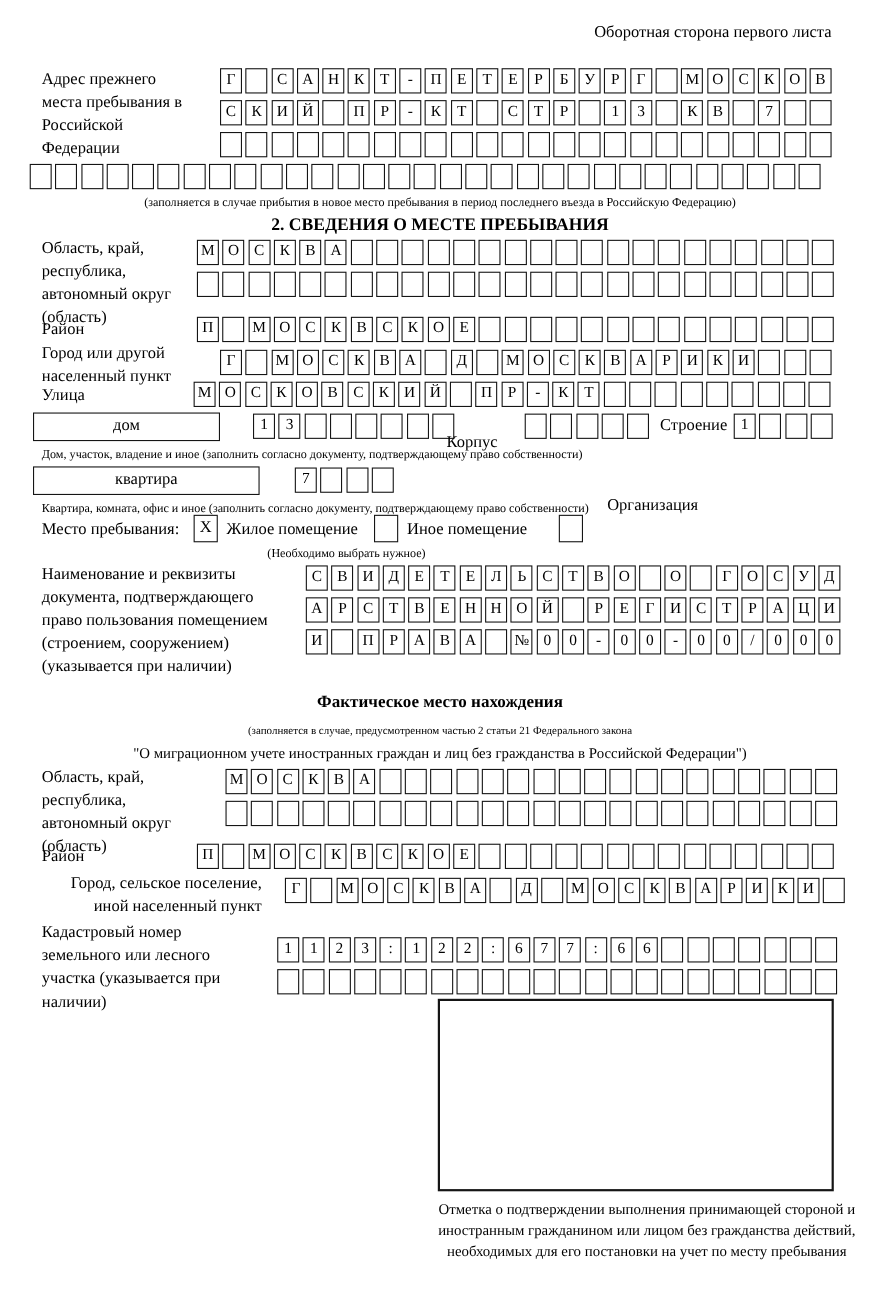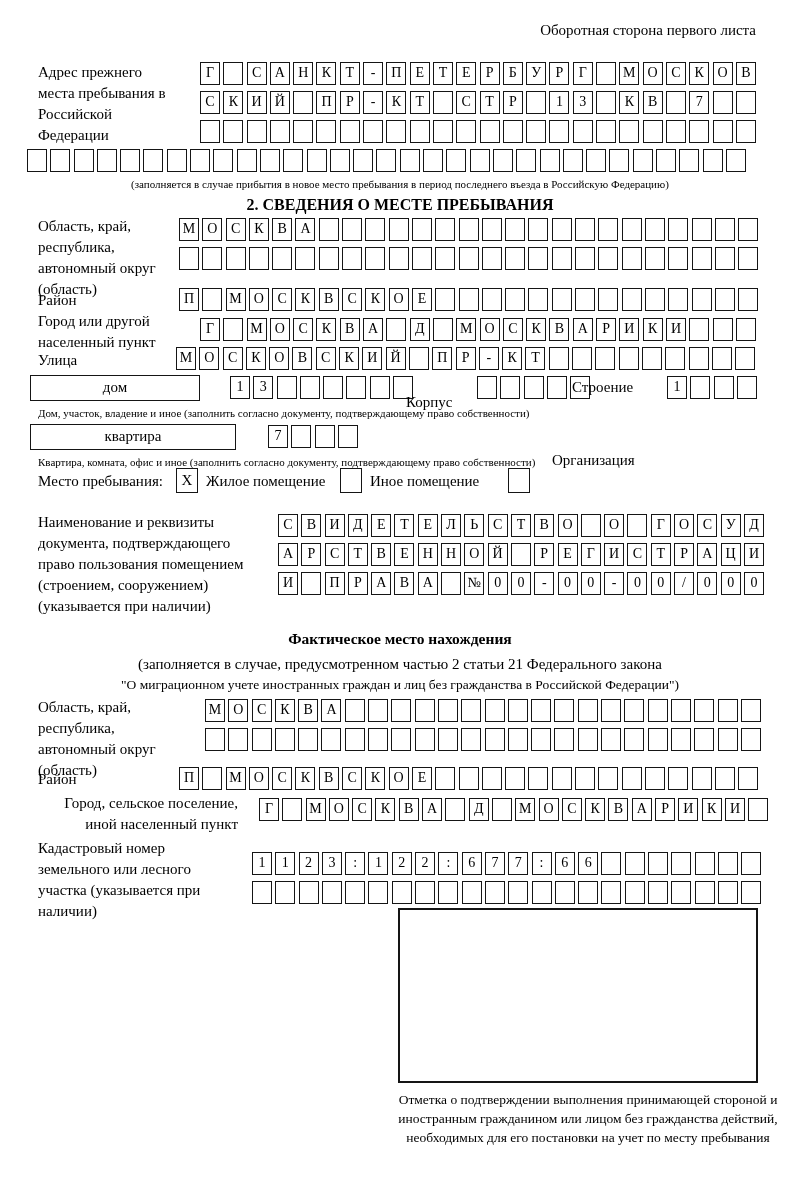--- a/index.html
+++ b/index.html
@@ -60,43 +60,44 @@
   <div class="abs lbl" style="left:38px;top:311px;width:142px;">Город или другой населенный пункт</div>
   <div class="abs cellrow" style="left:176px;top:318px;"><span class="cell">Г</span><span class="cell"></span><span class="cell">М</span><span class="cell">О</span><span class="cell">С</span><span class="cell">К</span><span class="cell">В</span><span class="cell">А</span><span class="cell"></span><span class="cell">Д</span><span class="cell"></span><span class="cell">М</span><span class="cell">О</span><span class="cell">С</span><span class="cell">К</span><span class="cell">В</span><span class="cell">А</span><span class="cell">Р</span><span class="cell">И</span><span class="cell">К</span><span class="cell">И</span><span class="cell"></span><span class="cell"></span><span class="cell"></span></div>
 
   <div class="abs lbl" style="left:38px;top:350px;">Улица</div>
   <div class="abs cellrow" style="left:152px;top:347px;"><span class="cell">М</span><span class="cell">О</span><span class="cell">С</span><span class="cell">К</span><span class="cell">О</span><span class="cell">В</span><span class="cell">С</span><span class="cell">К</span><span class="cell">И</span><span class="cell">Й</span><span class="cell"></span><span class="cell">П</span><span class="cell">Р</span><span class="cell">-</span><span class="cell">К</span><span class="cell">Т</span><span class="cell"></span><span class="cell"></span><span class="cell"></span><span class="cell"></span><span class="cell"></span><span class="cell"></span><span class="cell"></span><span class="cell"></span><span class="cell"></span></div>
 
   <div class="abs widebox" style="left:30px;top:375px;width:170px;">дом</div>
   <div class="abs cellrow" style="left:206px;top:376px;"><span class="cell">1</span><span class="cell">3</span><span class="cell"></span><span class="cell"></span><span class="cell"></span><span class="cell"></span><span class="cell"></span><span class="cell"></span></div>
   <div class="abs lbl" style="left:406px;top:377px;margin-top:15px;">Корпус</div>
   <div class="abs cellrow" style="left:453px;top:376px;"><span class="cell"></span><span class="cell"></span><span class="cell"></span><span class="cell"></span><span class="cell"></span></div>
-  <div class="abs lbl" style="left:572px;top:377px;text-align:center;">Строение</div>
+  <div class="abs lbl" style="left:600px;top:377px;text-align:center;">Строение</div>
   <div class="abs cellrow" style="left:643px;top:376px;"><span class="cell">1</span><span class="cell"></span><span class="cell"></span><span class="cell"></span></div>
   <div class="abs cap" style="left:38px;top:405px;">Дом, участок, владение и иное (заполнить согласно документу, подтверждающему право собственности)</div>
 
   <div class="abs widebox" style="left:30px;top:424px;width:206px;">квартира</div>
   <div class="abs cellrow" style="left:244px;top:425px;"><span class="cell">7</span><span class="cell"></span><span class="cell"></span><span class="cell"></span></div>
   <div class="abs cap" style="left:38px;top:454px;">Квартира, комната, офис и иное (заполнить согласно документу, подтверждающему право собственности)</div>
 
   <div class="abs lbl" style="left:38px;top:471px;">Место пребывания:</div>
   <span class="abs cell chk" style="left:176px;top:468px;">X</span>
   <div class="abs lbl" style="left:206px;top:471px;">Жилое помещение</div>
   <span class="abs cell chk" style="left:340px;top:468px;"></span>
   <div class="abs lbl" style="left:370px;top:471px;">Иное помещение</div>
   <span class="abs cell chk" style="left:508px;top:468px;"></span>
   <div class="abs lbl" style="left:552px;top:450px;">Организация</div>
+  <div class="abs cap" style="left:150px;top:495px;width:330px;text-align:center;">(Необходимо выбрать нужное)</div>
 
   <div class="abs lbl" style="left:38px;top:512px;width:208px;">Наименование и реквизиты документа, подтверждающего право пользования помещением (строением, сооружением) (указывается при наличии)</div>
   <div class="abs cellrow" style="left:254px;top:514px;"><span class="cell">С</span><span class="cell">В</span><span class="cell">И</span><span class="cell">Д</span><span class="cell">Е</span><span class="cell">Т</span><span class="cell">Е</span><span class="cell">Л</span><span class="cell">Ь</span><span class="cell">С</span><span class="cell">Т</span><span class="cell">В</span><span class="cell">О</span><span class="cell"></span><span class="cell">О</span><span class="cell"></span><span class="cell">Г</span><span class="cell">О</span><span class="cell">С</span><span class="cell">У</span><span class="cell">Д</span></div>
   <div class="abs cellrow" style="left:254px;top:543px;"><span class="cell">А</span><span class="cell">Р</span><span class="cell">С</span><span class="cell">Т</span><span class="cell">В</span><span class="cell">Е</span><span class="cell">Н</span><span class="cell">Н</span><span class="cell">О</span><span class="cell">Й</span><span class="cell"></span><span class="cell">Р</span><span class="cell">Е</span><span class="cell">Г</span><span class="cell">И</span><span class="cell">С</span><span class="cell">Т</span><span class="cell">Р</span><span class="cell">А</span><span class="cell">Ц</span><span class="cell">И</span></div>
   <div class="abs cellrow" style="left:254px;top:572px;"><span class="cell">И</span><span class="cell"></span><span class="cell">П</span><span class="cell">Р</span><span class="cell">А</span><span class="cell">В</span><span class="cell">А</span><span class="cell"></span><span class="cell">№</span><span class="cell">0</span><span class="cell">0</span><span class="cell">-</span><span class="cell">0</span><span class="cell">0</span><span class="cell">-</span><span class="cell">0</span><span class="cell">0</span><span class="cell">/</span><span class="cell">0</span><span class="cell">0</span><span class="cell">0</span></div>
 
   <div class="abs ttl" style="top:630px;font-size:15.5px;">Фактическое место нахождения</div>
-  <div class="abs cap ctr" style="top:656px;font-size:15px;">(заполняется в случае, предусмотренном частью 2 статьи 21 Федерального закона</div>
+  <div class="abs cap ctr" style="top:656px;font-size:10px;">(заполняется в случае, предусмотренном частью 2 статьи 21 Федерального закона</div>
   <div class="abs cap ctr" style="top:676px;font-size:13.5px;">"О миграционном учете иностранных граждан и лиц без гражданства в Российской Федерации")</div>
 
   <div class="abs lbl" style="left:38px;top:697px;width:150px;">Область, край, республика, автономный округ (область)</div>
   <div class="abs cellrow" style="left:181px;top:699px;"><span class="cell">М</span><span class="cell">О</span><span class="cell">С</span><span class="cell">К</span><span class="cell">В</span><span class="cell">А</span><span class="cell"></span><span class="cell"></span><span class="cell"></span><span class="cell"></span><span class="cell"></span><span class="cell"></span><span class="cell"></span><span class="cell"></span><span class="cell"></span><span class="cell"></span><span class="cell"></span><span class="cell"></span><span class="cell"></span><span class="cell"></span><span class="cell"></span><span class="cell"></span><span class="cell"></span><span class="cell"></span></div>
   <div class="abs cellrow" style="left:181px;top:728px;"><span class="cell"></span><span class="cell"></span><span class="cell"></span><span class="cell"></span><span class="cell"></span><span class="cell"></span><span class="cell"></span><span class="cell"></span><span class="cell"></span><span class="cell"></span><span class="cell"></span><span class="cell"></span><span class="cell"></span><span class="cell"></span><span class="cell"></span><span class="cell"></span><span class="cell"></span><span class="cell"></span><span class="cell"></span><span class="cell"></span><span class="cell"></span><span class="cell"></span><span class="cell"></span><span class="cell"></span></div>
 
   <div class="abs lbl" style="left:38px;top:769px;">Район</div>
   <div class="abs cellrow" style="left:155px;top:767px;"><span class="cell">П</span><span class="cell"></span><span class="cell">М</span><span class="cell">О</span><span class="cell">С</span><span class="cell">К</span><span class="cell">В</span><span class="cell">С</span><span class="cell">К</span><span class="cell">О</span><span class="cell">Е</span><span class="cell"></span><span class="cell"></span><span class="cell"></span><span class="cell"></span><span class="cell"></span><span class="cell"></span><span class="cell"></span><span class="cell"></span><span class="cell"></span><span class="cell"></span><span class="cell"></span><span class="cell"></span><span class="cell"></span><span class="cell"></span></div>
 
   <div class="abs lbl" style="left:38px;top:793px;width:200px;text-align:right;">Город, сельское поселение, иной населенный пункт</div>

